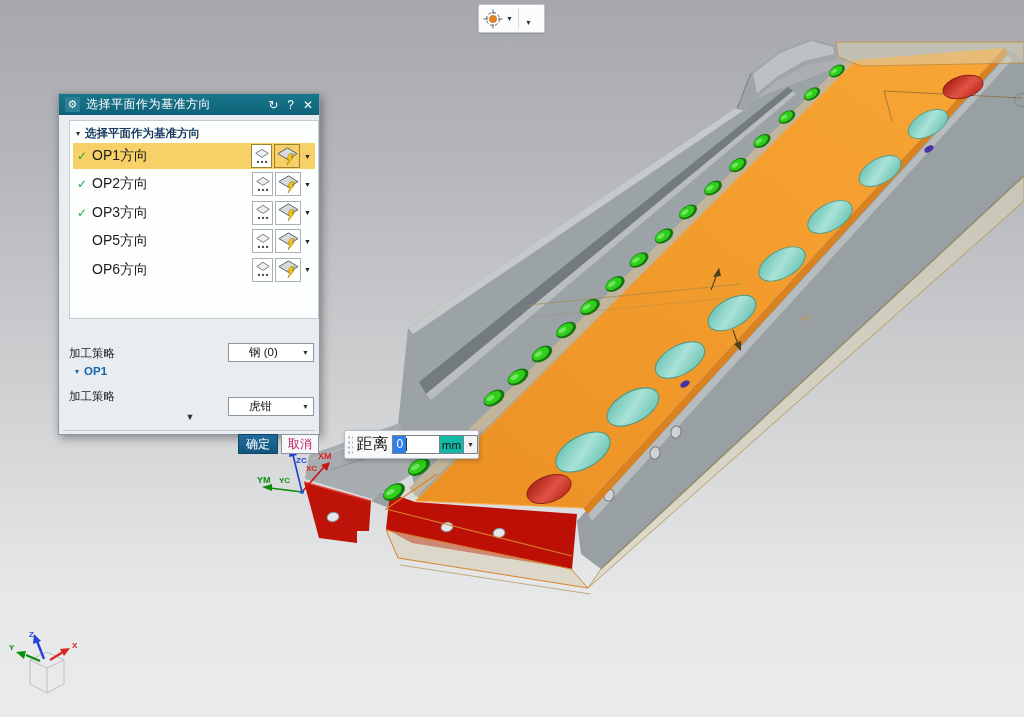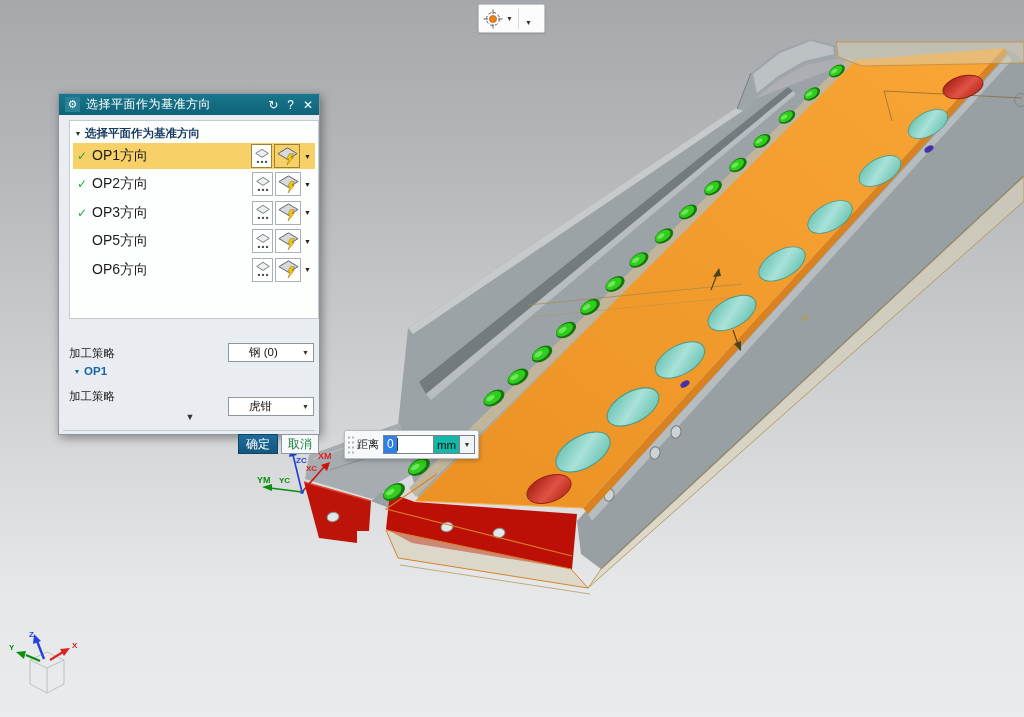--- a/index.html
+++ b/index.html
@@ -43,36 +43,36 @@
     box-sizing:border-box;display:flex;align-items:center;font-size:11.5px;color:#111;padding-left:20px;}
   .combo .ccaret{margin-left:auto;padding-right:4px;font-size:7px;color:#333;}
   .group-head{position:absolute;left:16px;top:250px;font-size:11.5px;font-weight:bold;color:#1565a8;
     display:flex;align-items:center;}
   .group-head .car{font-size:8px;margin-right:5px;}
   .expander{position:absolute;left:0;top:297px;width:262px;text-align:center;font-size:9px;color:#333;}
   .divider{position:absolute;left:4px;right:4px;top:315px;border-top:1px solid #c6ccd1;}
   .btn-ok{position:absolute;left:179px;top:319px;width:40px;height:20px;background:linear-gradient(180deg,#1f6b9b,#14567f);
     border:1px solid #0e4465;color:#fff;font-size:12px;display:flex;align-items:center;justify-content:center;box-sizing:border-box;}
   .btn-cancel{position:absolute;left:222px;top:319px;width:38px;height:20px;background:#f7f8f9;
-    border:1px solid #8f979e;color:#15803d;font-size:12px;display:flex;align-items:center;justify-content:center;box-sizing:border-box;}
+    border:1px solid #8f979e;color:#be185d;font-size:12px;display:flex;align-items:center;justify-content:center;box-sizing:border-box;}
 
   
   .mini-toolbar{position:absolute;left:478px;top:4px;width:65px;height:27px;background:#fcfcfd;
     border:1px solid #c2c7cb;border-radius:2px;display:flex;align-items:center;box-shadow:0 1px 2px rgba(0,0,0,.15);}
   .mini-toolbar .ticon{width:22px;height:22px;margin-left:3px;}
   .mini-toolbar .mcaret{font-size:7px;color:#333;margin-left:2px;}
   .mini-toolbar .sep{width:1px;height:21px;background:#d7dadc;margin-left:5px;}
   .mini-toolbar .mcaret2{font-size:7px;color:#333;margin-left:6px;margin-top:8px;}
 
   
   .dist-bar{position:absolute;left:344px;top:430px;width:135px;height:29px;background:#f7f8f9;
     border:1px solid #b9bfc5;border-radius:2px;display:flex;align-items:center;box-shadow:1px 2px 4px rgba(0,0,0,.22);box-sizing:border-box;}
   .drag-dots{width:7px;height:20px;margin-left:2px;
     background-image:radial-gradient(circle,#a9afb4 1px,transparent 1.2px);background-size:4px 5px;}
-  .dist-label{font-size:11px;color:#111;margin:0 4px 0 3px;white-space:nowrap;}
+  .dist-label{font-size:16px;color:#111;margin:0 4px 0 3px;white-space:nowrap;}
   .dist-input{width:51px;height:19px;background:#fff;border:1px solid #7a8288;box-sizing:border-box;
     display:flex;align-items:center;font-size:12px;}
   .dist-sel{background:#2e7fe8;color:#fff;padding:1px 3px;line-height:15px;}
   .dist-caret-line{width:1px;height:13px;background:#333;margin-left:0px;}
   .unit-box{width:26px;height:19px;background:#14b8a6;border:1px solid #7a8288;border-left:none;box-sizing:border-box;
     display:flex;align-items:center;justify-content:center;font-size:11.5px;color:#111;}
   .unit-arrow{width:15px;height:19px;background:#f2f3f4;border:1px solid #7a8288;border-left:none;box-sizing:border-box;
     display:flex;align-items:center;justify-content:center;font-size:7px;color:#333;}
 </style>
 </head>

